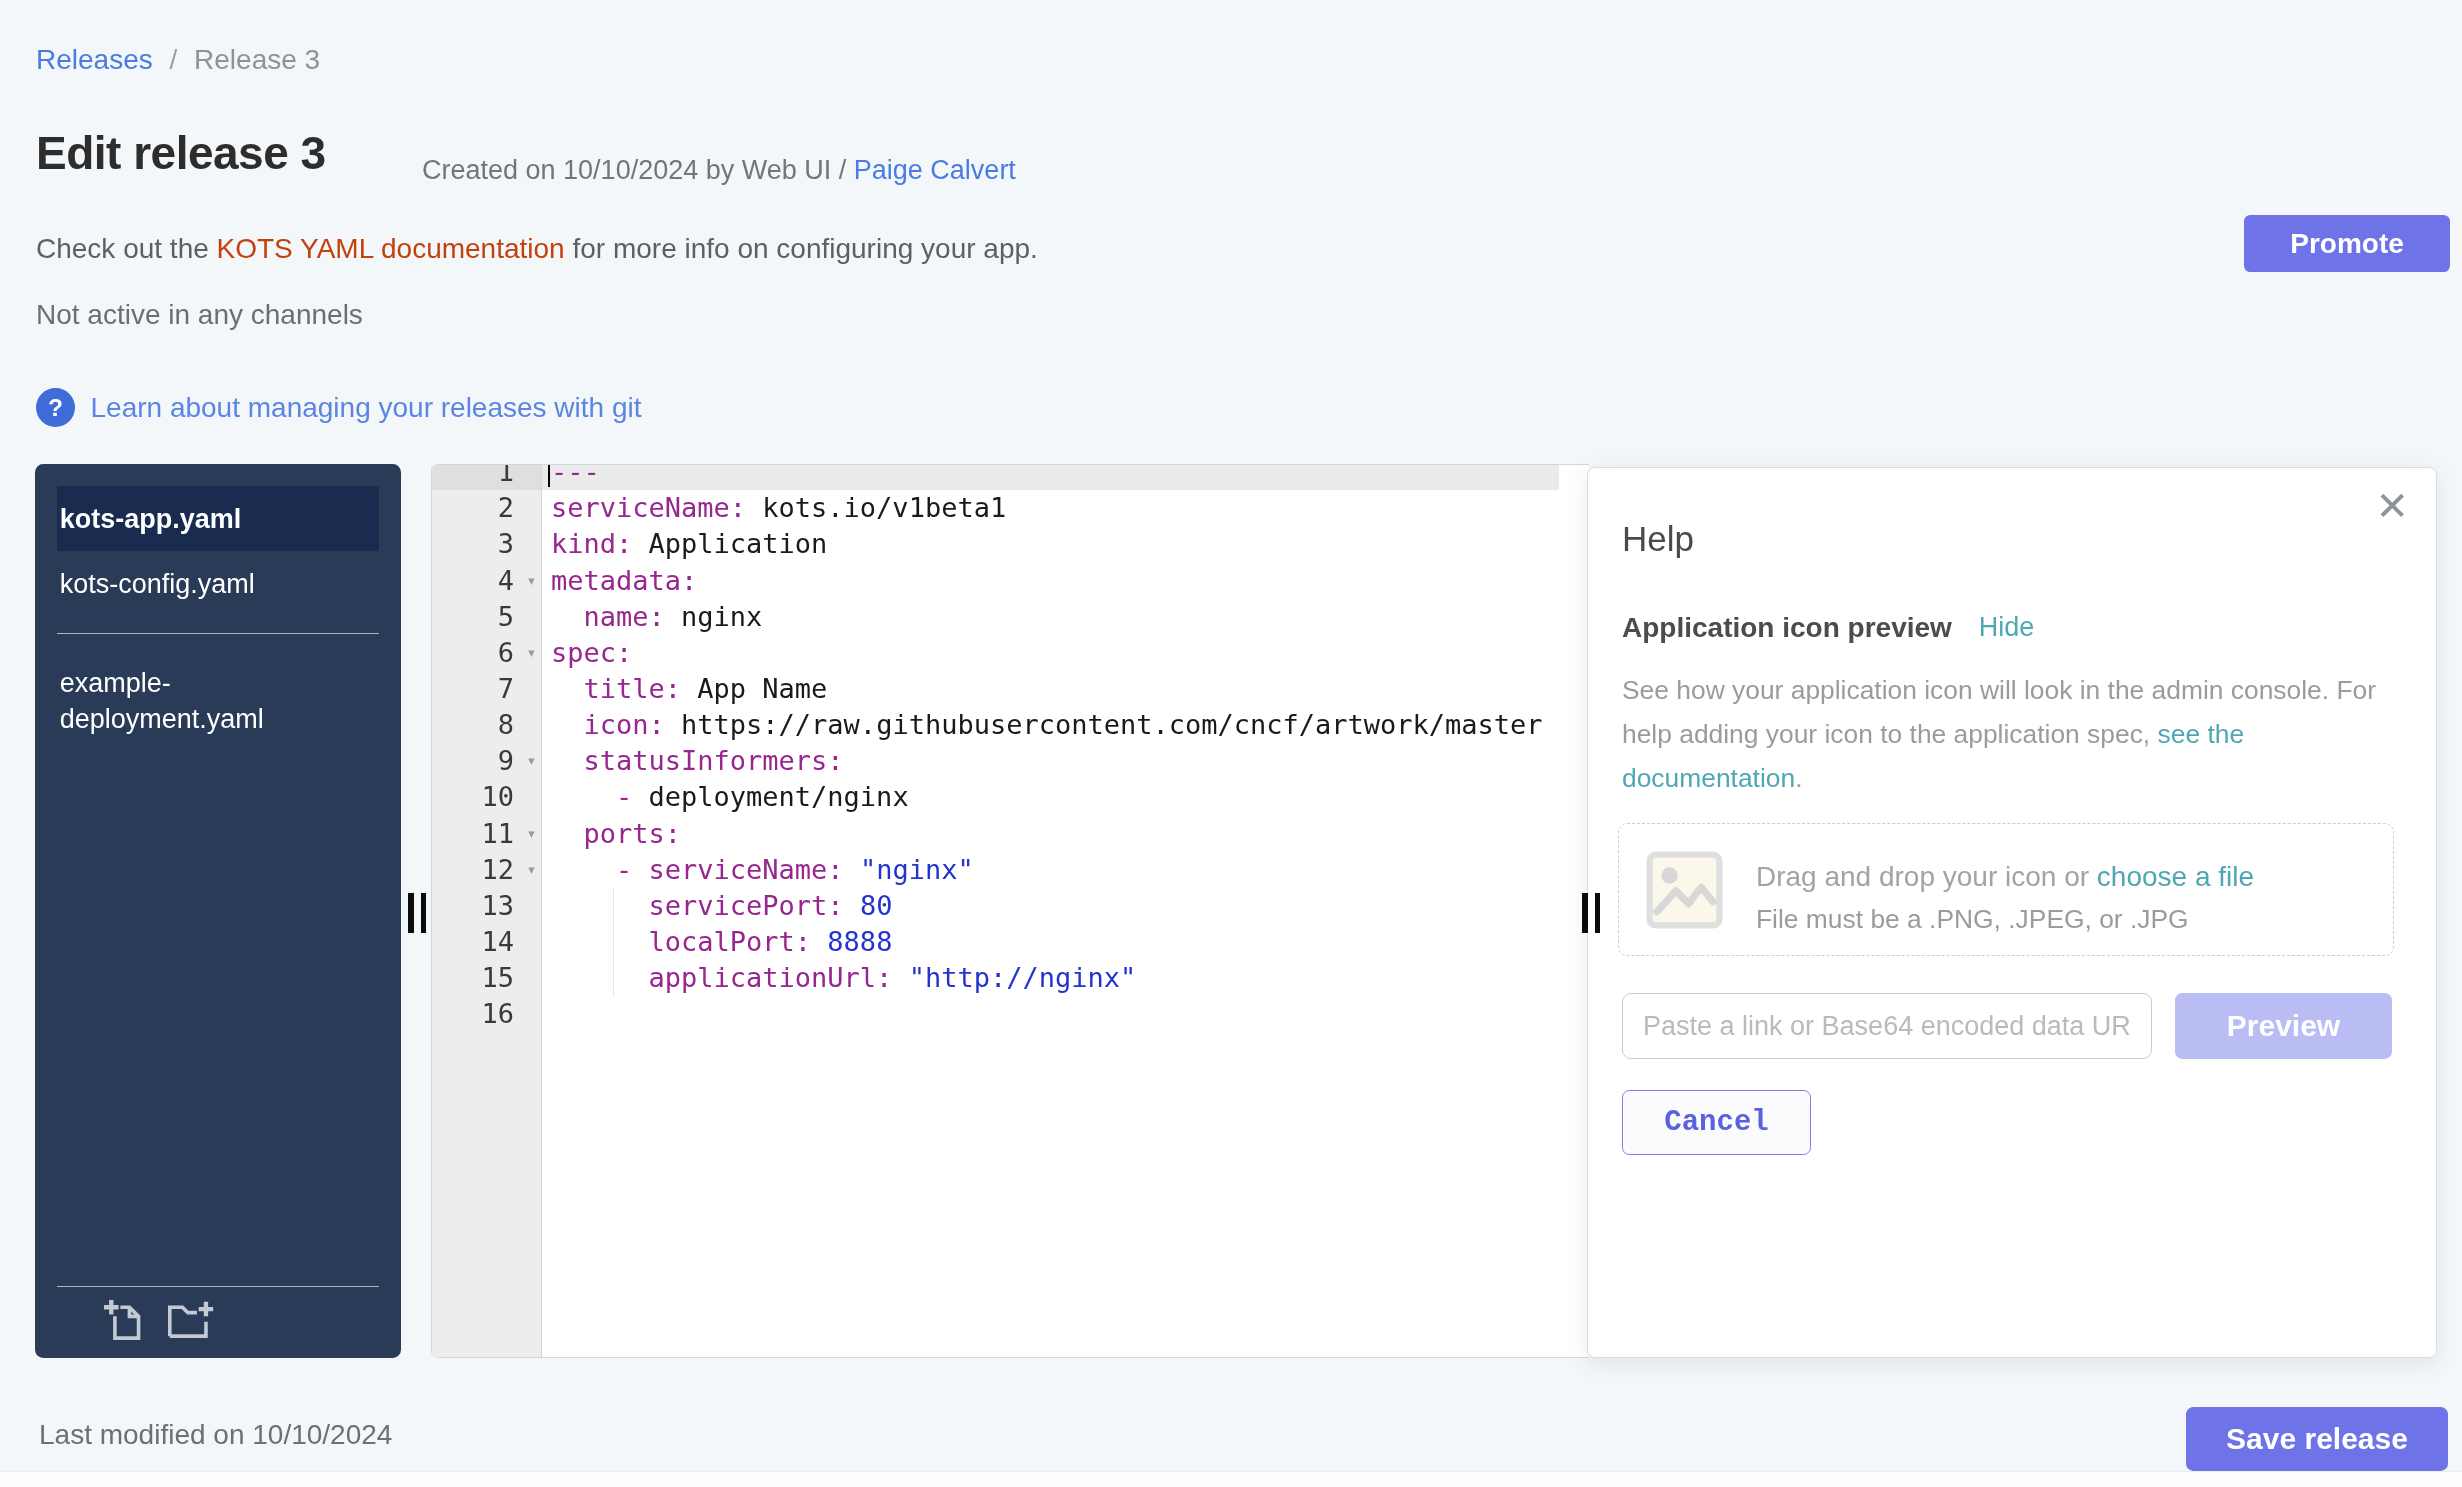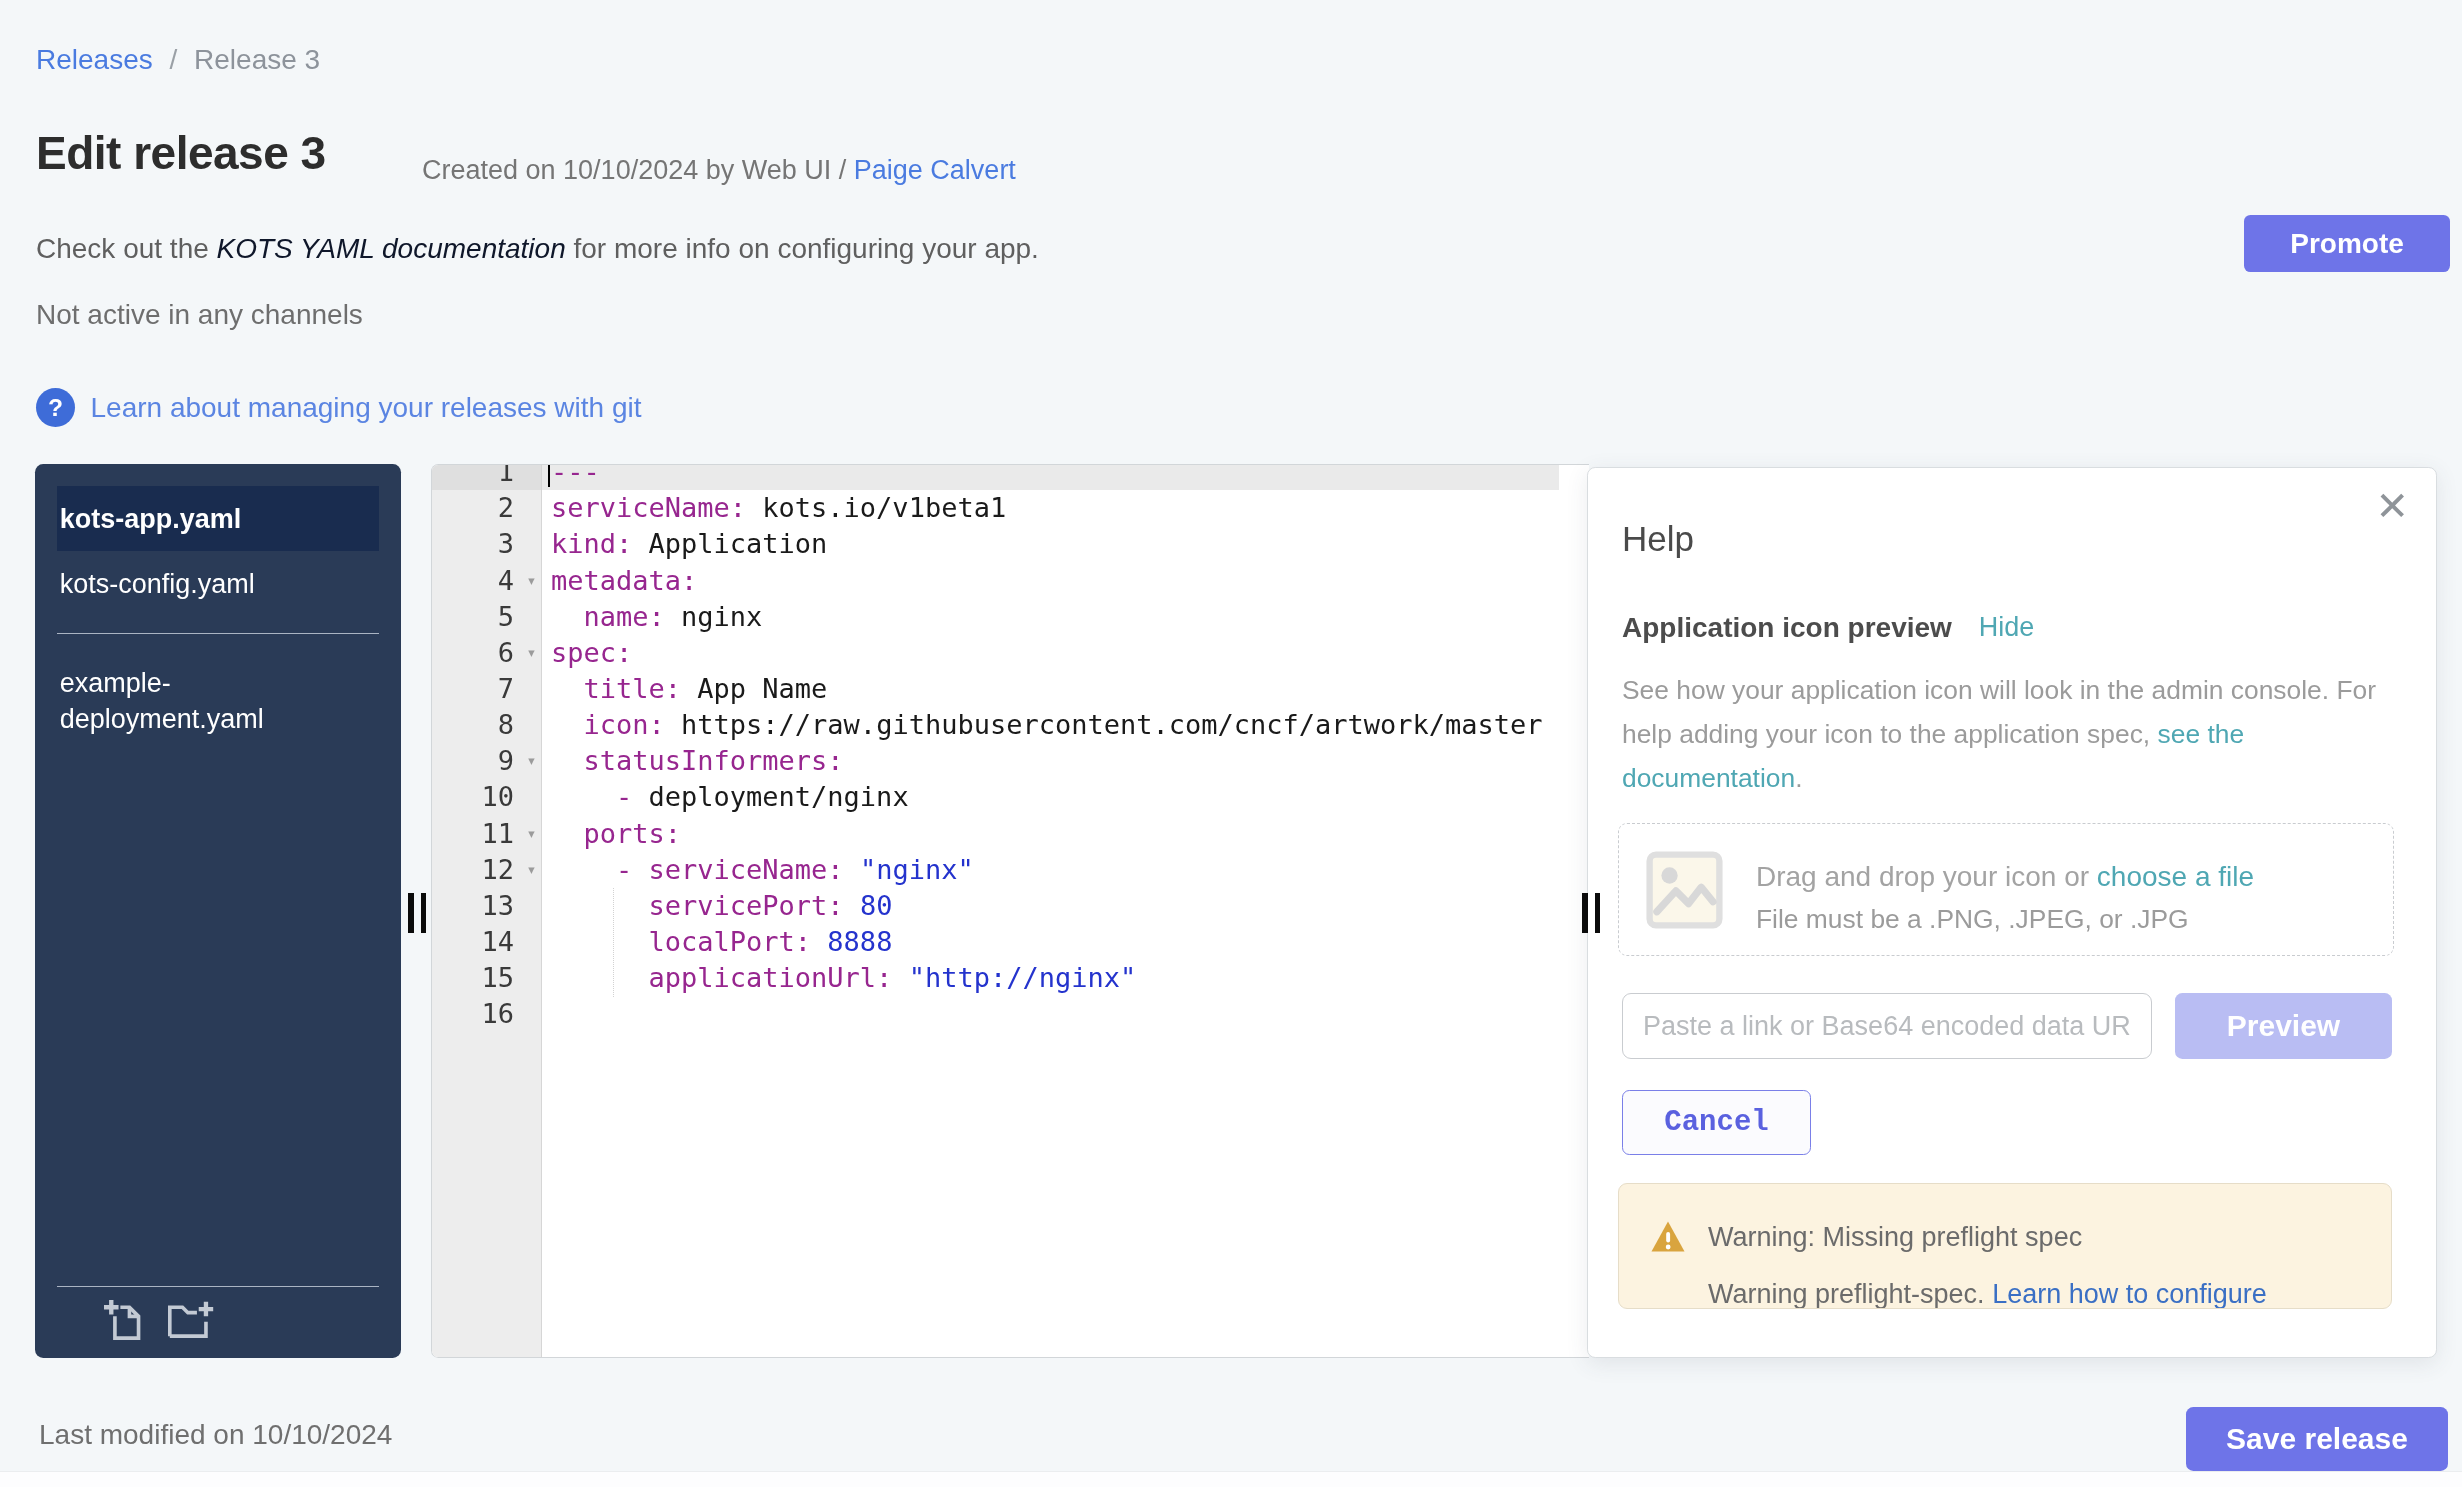--- a/index.html
+++ b/index.html
@@ -13,21 +13,21 @@
   }
   
   .breadcrumb{position:absolute;left:36px;top:44px;font-size:28px;}
   .bc-link{color:#4a7be0;cursor:pointer;text-decoration:none;}
   .bc-sep{color:#9aa0a6;margin:0 9px;}
   .bc-current{color:#8d939b;}
   .page-title{position:absolute;left:36px;top:126px;margin:0;font-size:46px;font-weight:bold;color:#2d2d2d;letter-spacing:-0.5px;}
   .created-line{position:absolute;left:422px;top:155px;font-size:27px;color:#757575;}
   .created-author{color:#4a7be0;cursor:pointer;}
   .check-row{position:absolute;left:36px;top:233px;font-size:28px;color:#5f5f5f;}
-  .doc-link{color:#0f172a;cursor:pointer;font-style:italic;}
+  .doc-link{color:#c2410c;cursor:pointer;}
   .promote-btn{position:absolute;left:2244px;top:215px;width:206px;height:57px;
     background:#6e74e8;border:none;border-radius:6.4px;color:#fff;font-size:28px;font-weight:bold;
     font-family:inherit;cursor:pointer;}
   .channel-status{position:absolute;left:36px;top:299px;font-size:28px;color:#6e6e6e;}
   .git-row{position:absolute;left:36px;top:388px;display:flex;align-items:center;gap:15.5px;cursor:pointer;}
   .help-q{width:39px;height:39px;border-radius:50%;background:#3e6cd8;color:#fff;font-size:24.6px;
     font-weight:bold;display:flex;align-items:center;justify-content:center;flex:0 0 auto;}
   .git-link{font-size:28px;color:#5b85e2;}
 
   
@@ -224,29 +224,18 @@
         <span>Drag and drop your icon or </span><span class="teal-link">choose a file</span>
       </div>
       <div class="dz-line2">File must be a .PNG, .JPEG, or .JPG</div>
     </div>
   </div>
 
   <input class="url-input" type="text" placeholder="Paste a link or Base64 encoded data URL" style="">
   <button class="preview-btn">Preview</button>
   <button class="cancel-btn">Cancel</button>
 
-  <div class="warning-box">
-    <svg class="warning-icon" width="36" height="35" viewBox="0 0 24 22">
-      <path d="M12 1 L23 21 H1 Z" fill="#d9a43e"></path>
-      <rect x="10.8" y="8" width="2.6" height="7" rx="1.3" fill="#fff"></rect>
-      <circle cx="12.1" cy="18" r="1.6" fill="#fff"></circle>
-    </svg>
-    <div class="warn-line1">Warning: Missing preflight spec</div>
-    <div class="warn-line2">
-      <span>Warning preflight-spec. </span><span class="warn-link">Learn how to configure</span>
-    </div>
-  </div>
 </div>
 
 <div class="footer-modified">Last modified on 10/10/2024</div>
 <button class="save-btn">Save release</button>
 <div class="bottom-strip"></div>
 
 
 </body></html>

